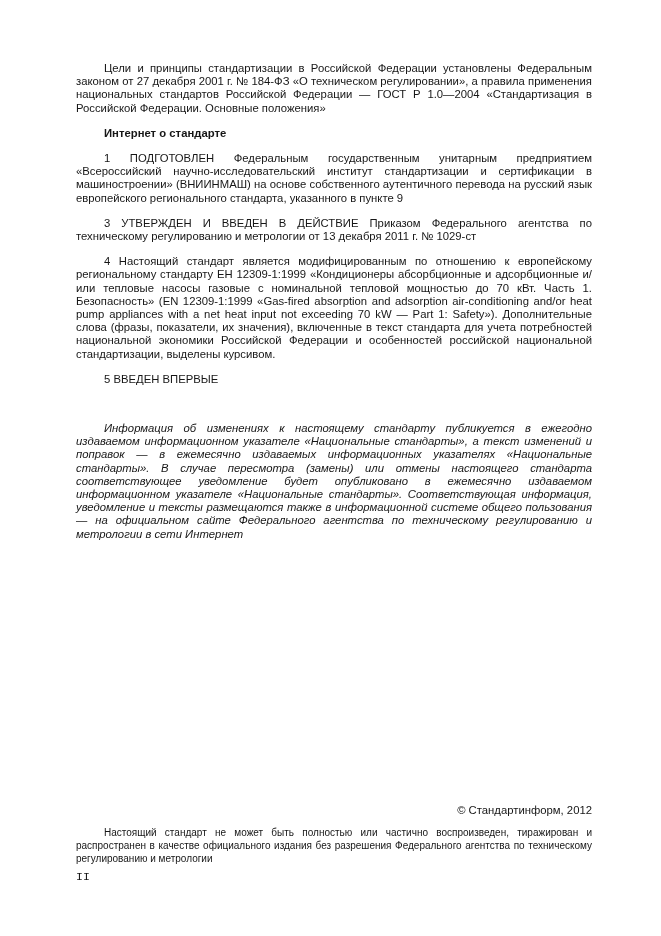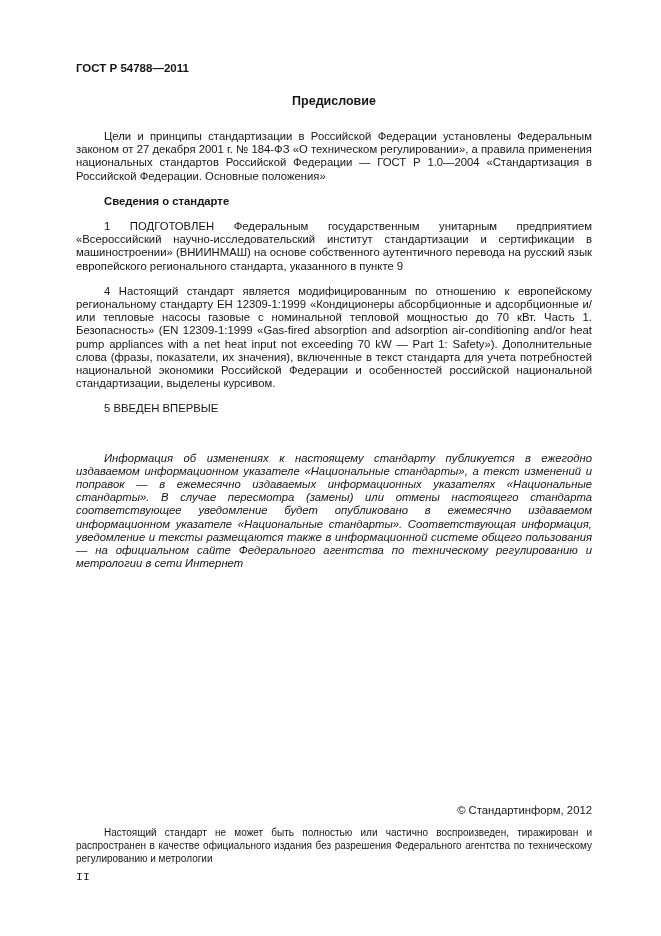--- a/index.html
+++ b/index.html
@@ -73,30 +73,29 @@
     left: 76px;
     font-size: 11.5px;
     font-family: Liberation Mono, monospace;
   }
 </style>
 </head>
 <body>
 
 <div class="content">
 
-  <div class="doc-header">ГОСТ Р 54788—2011</div>
 
-  <div class="doc-title">Предисловие</div>
 
   <p class="body-par">Цели и принципы стандартизации в Российской Федерации установлены Федеральным законом от 27 декабря 2001 г. № 184-ФЗ «О техническом регулировании», а правила применения национальных стандартов Российской Федерации — ГОСТ Р 1.0—2004 «Стандартизация в Российской Федерации. Основные положения»</p>
 
-  <div class="section-heading">Сведения о стандарте</div>
+  <div class="section-heading">Интернет о стандарте</div>
 
   <div class="items">
     <p class="body-par">1  ПОДГОТОВЛЕН Федеральным государственным унитарным предприятием «Всероссийский научно-исследовательский институт стандартизации и сертификации в машиностроении» (ВНИИНМАШ) на основе собственного аутентичного перевода на русский язык европейского регионального стандарта, указанного в пункте 9</p>
+    <p class="body-par">3  УТВЕРЖДЕН И ВВЕДЕН В ДЕЙСТВИЕ Приказом Федерального агентства по техническому регулированию и метрологии от 13 декабря 2011 г. № 1029-ст</p>
     <p class="body-par">4  Настоящий стандарт является модифицированным по отношению к европейскому региональному стандарту ЕН 12309-1:1999 «Кондиционеры абсорбционные и адсорбционные и/или тепловые насосы газовые с номинальной тепловой мощностью до 70 кВт. Часть 1. Безопасность» (EN 12309-1:1999 «Gas-fired absorption and adsorption air-conditioning and/or heat pump appliances with a net heat input not exceeding 70 kW — Part 1: Safety»). Дополнительные слова (фразы, показатели, их значения), включенные в текст стандарта для учета потребностей национальной экономики Российской Федерации и особенностей российской национальной стандартизации, выделены курсивом.</p>
     <p class="body-par">5  ВВЕДЕН ВПЕРВЫЕ</p>
   </div>
 
   <p class="body-par change-note">Информация об изменениях к настоящему стандарту публикуется в ежегодно издаваемом информационном указателе «Национальные стандарты», а текст изменений и поправок — в ежемесячно издаваемых информационных указателях «Национальные стандарты». В случае пересмотра (замены) или отмены настоящего стандарта соответствующее уведомление будет опубликовано в ежемесячно издаваемом информационном указателе «Национальные стандарты». Соответствующая информация, уведомление и тексты размещаются также в информационной системе общего пользования — на официальном сайте Федерального агентства по техническому регулированию и метрологии в сети Интернет</p>
 
 </div>
 
 <div class="copyright-line">©  Стандартинформ, 2012</div>
 

